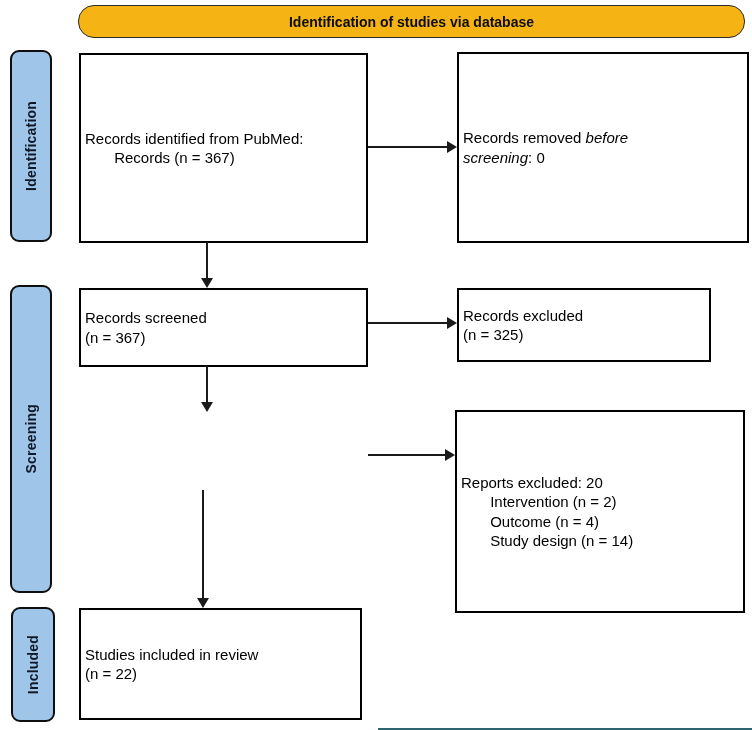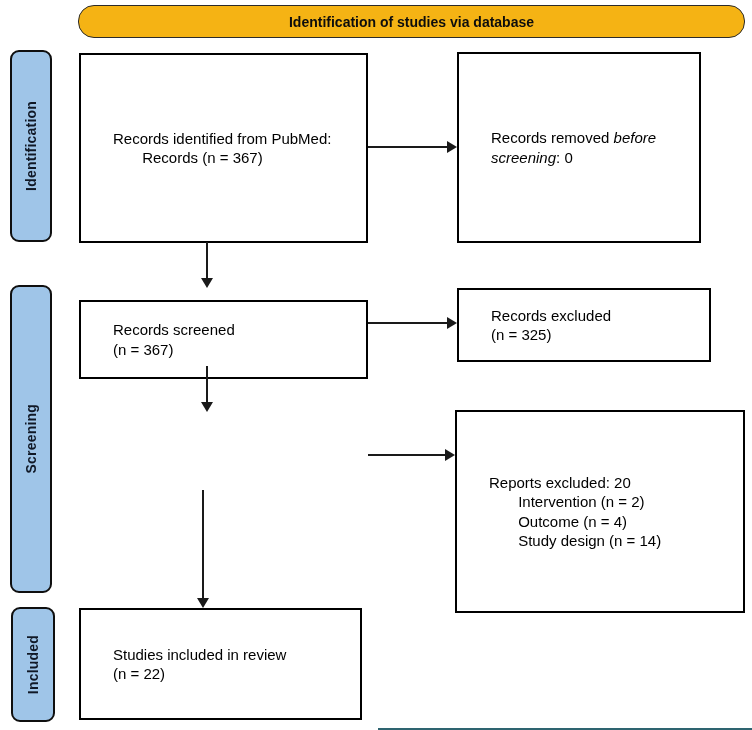--- a/index.html
+++ b/index.html
@@ -26,25 +26,25 @@
   .stage-identification{left:10px;top:50px;width:42px;height:192px;}
   .stage-screening{left:10px;top:285px;width:42px;height:308px;}
   .stage-included{left:11px;top:607px;width:44px;height:115px;}
   
   .box{
     position:absolute;background:#fff;border:2px solid #000;box-sizing:border-box;
     display:flex;align-items:center;
   }
   .box .txt{
     white-space:pre-wrap;font-size:15px;line-height:1.3;color:#000;
-    padding:0 8px 0 32px;
+    padding:0 8px 0 4px;
   }
   .b-identified{left:79px;top:53px;width:289px;height:190px;}
-  .b-removed{left:457px;top:52px;width:244px;height:191px;}
-  .b-screened{left:79px;top:288px;width:289px;height:79px;margin-top:12px;}
+  .b-removed{left:457px;top:52px;width:292px;height:191px;}
+  .b-screened{left:79px;top:288px;width:289px;height:79px;}
   .b-excluded{left:457px;top:288px;width:254px;height:74px;}
   .b-assessed{left:79px;top:412px;width:289px;height:78px;}
   .b-reports-excluded{left:455px;top:410px;width:290px;height:203px;}
   .b-included{left:79px;top:608px;width:283px;height:112px;}
   .italic{font-style:italic;}
   
   .av{position:absolute;width:2px;background:#1a1a1a;}
   .av::after{
     content:"";position:absolute;bottom:-10px;left:-5px;width:0;height:0;
     border-left:6px solid transparent;border-right:6px solid transparent;

